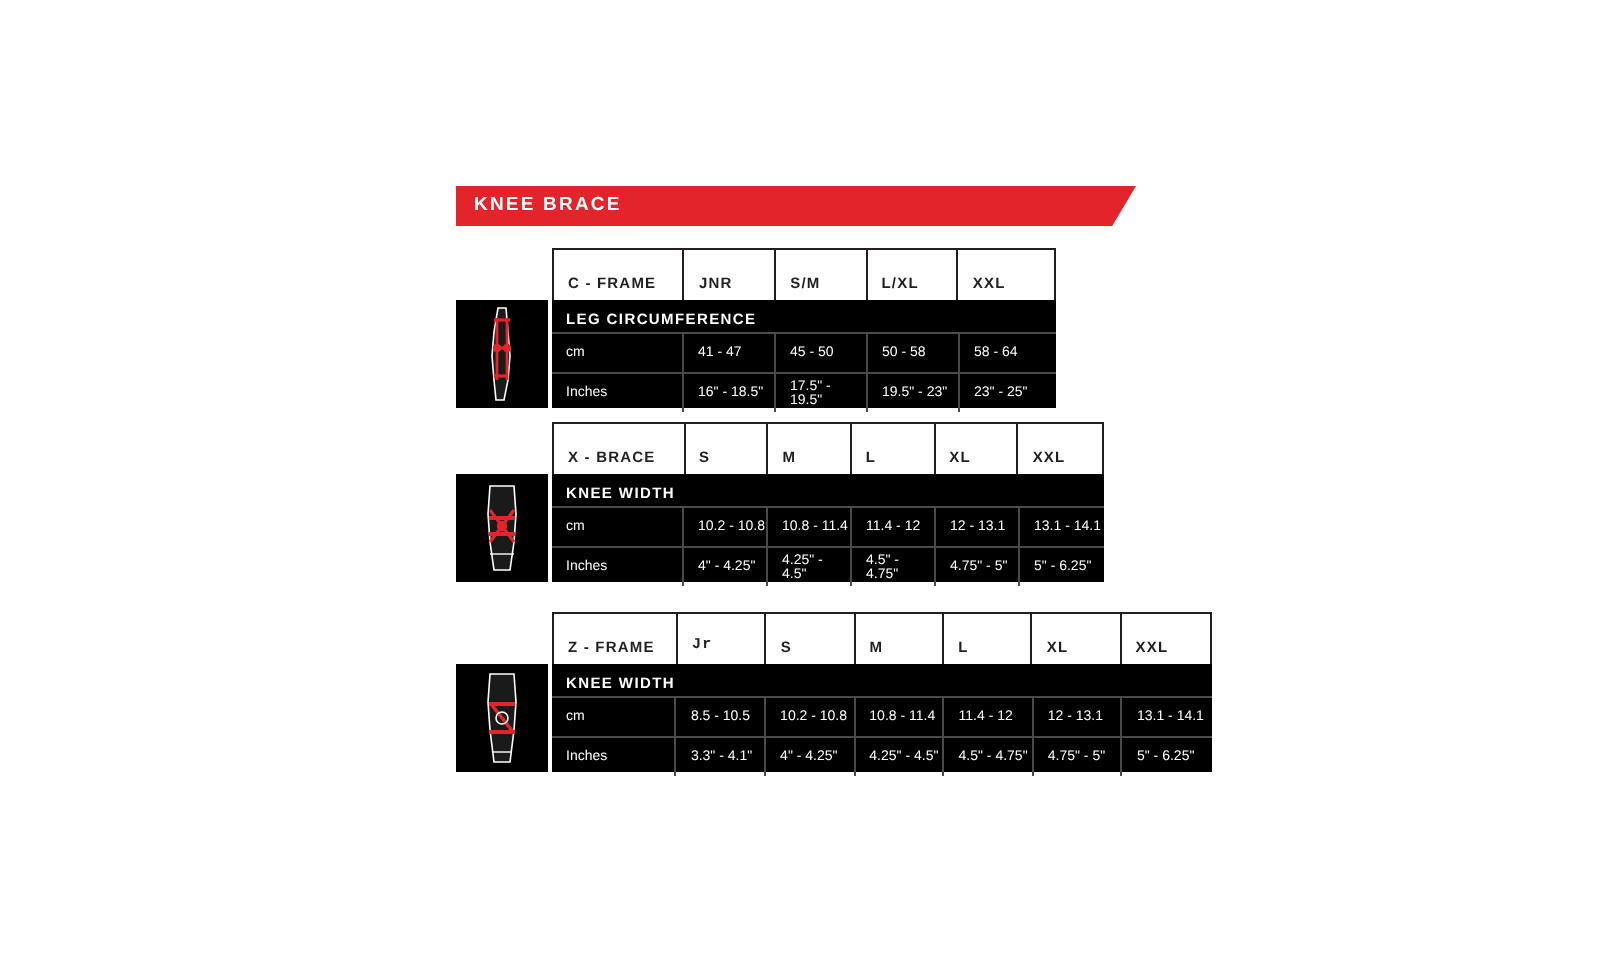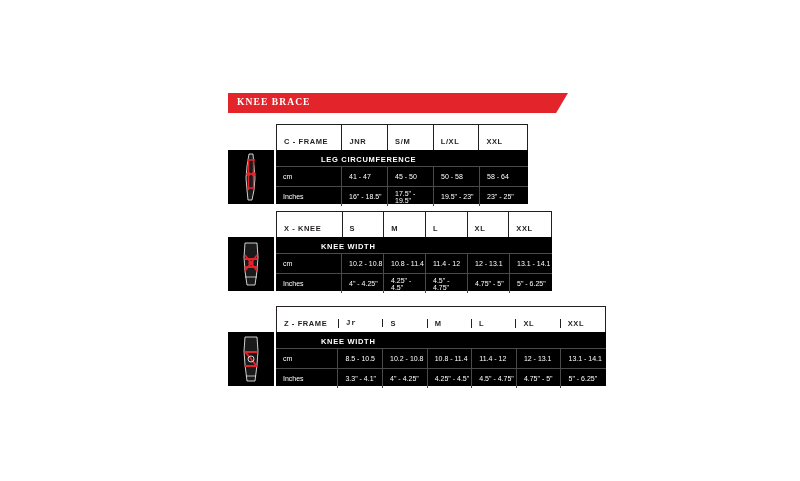--- a/index.html
+++ b/index.html
@@ -19,21 +19,20 @@
     background: #ffffff;
   }
 
   
   .banner {
     position: absolute;
     left: 228px;
     top: 93px;
     width: 340px;
     height: 20px;
-    font-family: Liberation Serif, serif;
   }
   .banner-bg {
     position: absolute;
     left: 0;
     top: 0;
     width: 100%;
     height: 100%;
     background: #e3242b;
     clip-path: polygon(0 0, 100% 0, 96.5% 100%, 0 100%);
   }
@@ -75,21 +74,20 @@
     background: #000000;
     color: #ffffff;
     box-sizing: border-box;
   }
   .measure-title {
     position: absolute;
     font-size: 7.5px;
     font-weight: bold;
     letter-spacing: 0.7px;
     color: #ffffff;
-    margin-left: 38px;
   }
   .m-row {
     position: absolute;
     display: flex;
     height: 20px;
     width: 100%;
     box-sizing: border-box;
   }
   .m-row .cell {
     box-sizing: border-box;
@@ -159,21 +157,21 @@
     <div class="m-row" style="top:36px;">
       <div class="cell" style="width:66px;">Inches</div>
       <div class="cell" style="width:46px;">16" - 18.5"</div>
       <div class="cell" style="width:46px;">17.5" - 19.5"</div>
       <div class="cell" style="width:46px;">19.5" - 23"</div>
       <div class="cell" style="width:48px;">23" - 25"</div>
     </div>
   </div>
 
   <div class="size-head" style="left:276px; top:211px; width:276px;">
-    <div class="cell" style="width:66px;">X - KNEE</div>
+    <div class="cell" style="width:66px;">X - BRACE</div>
     <div class="cell" style="width:42px;">S</div>
     <div class="cell" style="width:42px;">M</div>
     <div class="cell" style="width:42px;">L</div>
     <div class="cell" style="width:42px;">XL</div>
     <div class="cell" style="width:42px;">XXL</div>
   </div>
 
   <div class="illus" style="left:228px; top:237px; width:46px; height:54px;">
     <svg width="46" height="54" viewBox="0 0 46 54">
       <rect x="0" y="0" width="46" height="54" fill="#000000"></rect>
@@ -202,21 +200,21 @@
     <div class="m-row" style="top:36px;">
       <div class="cell" style="width:66px;">Inches</div>
       <div class="cell" style="width:42px;">4" - 4.25"</div>
       <div class="cell" style="width:42px;">4.25" - 4.5"</div>
       <div class="cell" style="width:42px;">4.5" - 4.75"</div>
       <div class="cell" style="width:42px;">4.75" - 5"</div>
       <div class="cell" style="width:42px;">5" - 6.25"</div>
     </div>
   </div>
 
-  <div class="size-head" style="left:276px; top:306px; width:330px;align-items:center;">
+  <div class="size-head" style="left:276px; top:306px; width:330px;">
     <div class="cell" style="width:66px;">Z - FRAME</div>
     <div class="cell" style="width:47px;font-family:Liberation Mono, monospace;">Jr</div>
     <div class="cell" style="width:47px;">S</div>
     <div class="cell" style="width:47px;">M</div>
     <div class="cell" style="width:47px;">L</div>
     <div class="cell" style="width:47px;">XL</div>
     <div class="cell" style="width:47px;">XXL</div>
   </div>
 
   <div class="illus" style="left:228px; top:332px; width:46px; height:54px;">

